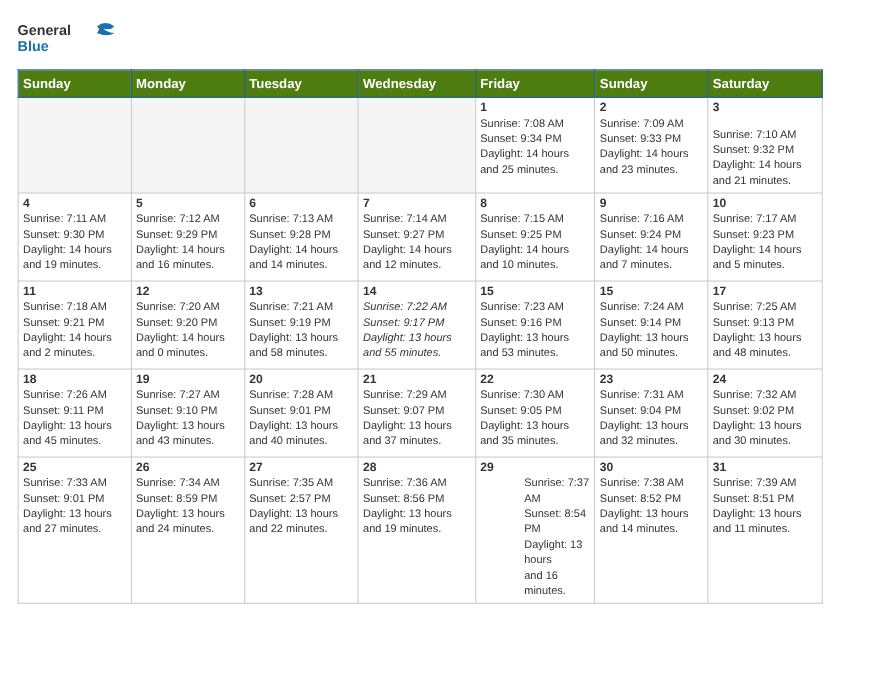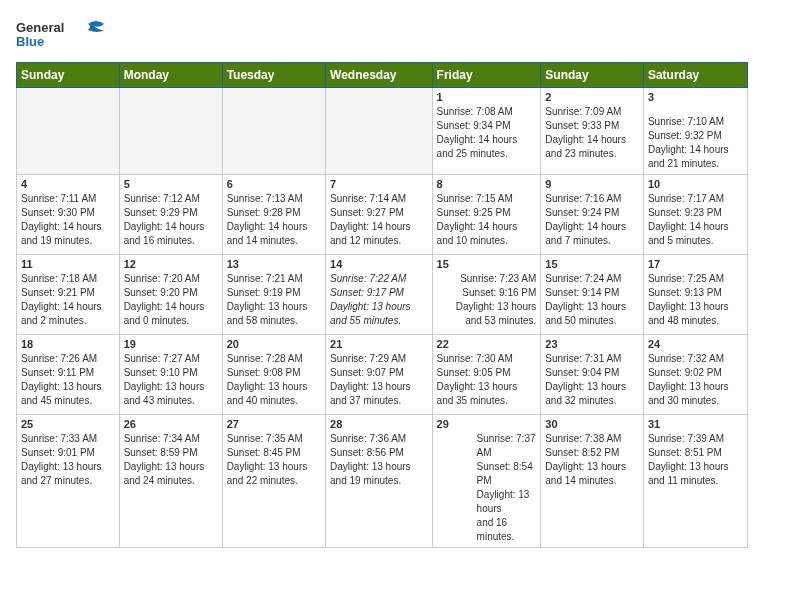--- a/index.html
+++ b/index.html
@@ -217,21 +217,21 @@
           </td>
           <td>
             <span class="day-number">14</span>
             <div class="day-info" style="white-space: pre-line; font-style: italic;">Sunrise: 7:22 AM
 Sunset: 9:17 PM
 Daylight: 13 hours
 and 55 minutes.</div>
           </td>
           <td>
             <span class="day-number">15</span>
-            <div class="day-info" style="white-space: pre-line; text-align: right;">Sunrise: 7:23 AM
+            <div class="day-info" style="white-space: pre-line;">Sunrise: 7:23 AM
 Sunset: 9:16 PM
 Daylight: 13 hours
 and 53 minutes.</div>
           </td>
           <td>
             <span class="day-number">15</span>
             <div class="day-info" style="white-space: pre-line;">Sunrise: 7:24 AM
 Sunset: 9:14 PM
 Daylight: 13 hours
 and 50 minutes.</div>
@@ -255,21 +255,21 @@
           <td>
             <span class="day-number">19</span>
             <div class="day-info" style="white-space: pre-line;">Sunrise: 7:27 AM
 Sunset: 9:10 PM
 Daylight: 13 hours
 and 43 minutes.</div>
           </td>
           <td>
             <span class="day-number">20</span>
             <div class="day-info" style="white-space: pre-line;">Sunrise: 7:28 AM
-Sunset: 9:08 PM
+Sunset: 9:01 PM
 Daylight: 13 hours
 and 40 minutes.</div>
           </td>
           <td>
             <span class="day-number">21</span>
             <div class="day-info" style="white-space: pre-line;">Sunrise: 7:29 AM
 Sunset: 9:07 PM
 Daylight: 13 hours
 and 37 minutes.</div>
           </td>
@@ -306,21 +306,21 @@
           <td>
             <span class="day-number">26</span>
             <div class="day-info" style="white-space: pre-line;">Sunrise: 7:34 AM
 Sunset: 8:59 PM
 Daylight: 13 hours
 and 24 minutes.</div>
           </td>
           <td>
             <span class="day-number">27</span>
             <div class="day-info" style="white-space: pre-line;">Sunrise: 7:35 AM
-Sunset: 8:45 PM
+Sunset: 2:57 PM
 Daylight: 13 hours
 and 22 minutes.</div>
           </td>
           <td>
             <span class="day-number">28</span>
             <div class="day-info" style="white-space: pre-line;">Sunrise: 7:36 AM
 Sunset: 8:56 PM
 Daylight: 13 hours
 and 19 minutes.</div>
           </td>

